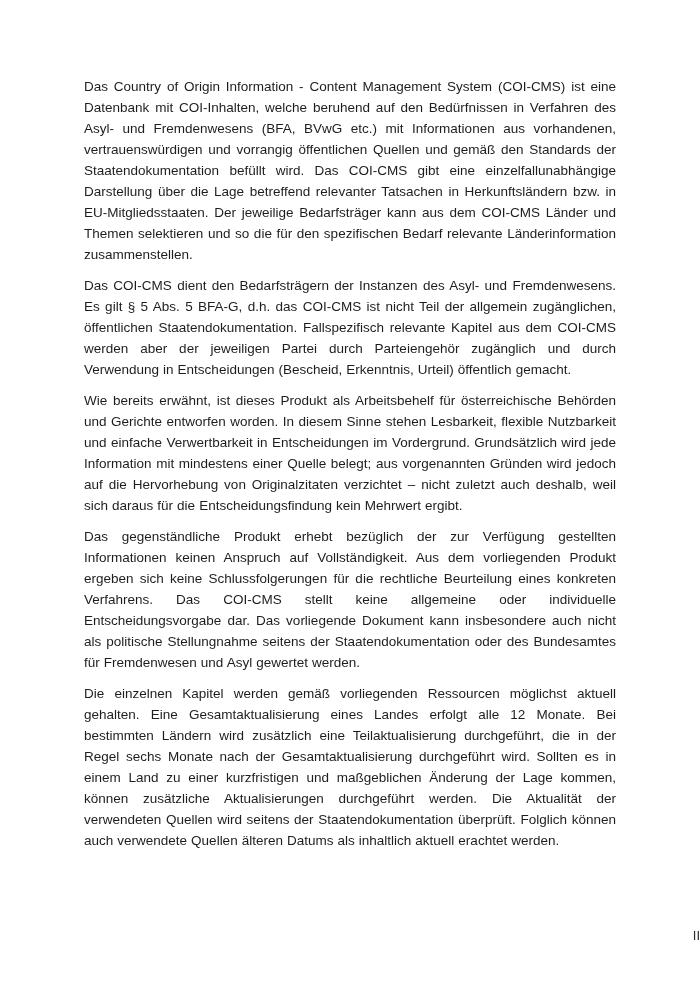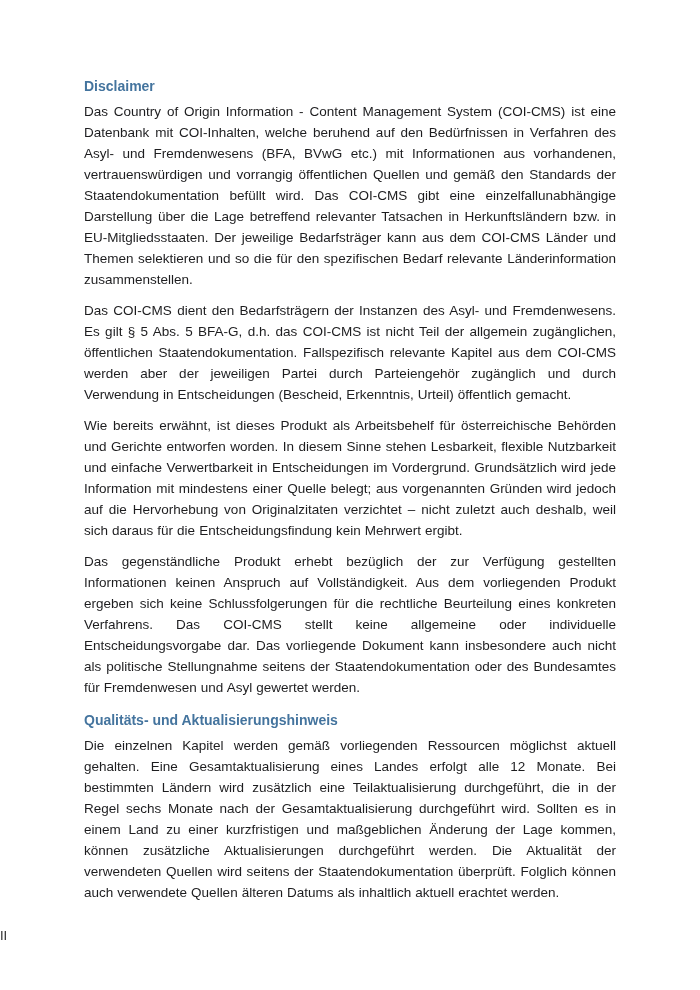--- a/index.html
+++ b/index.html
@@ -35,42 +35,40 @@
     margin: 0 0 10px 0;
     hyphens: auto;
     -webkit-hyphens: auto;
     word-spacing: 0.02em;
   }
   .page-footer {
     position: absolute;
     bottom: 46px;
     left: 0;
     width: 100%;
-    text-align: left;
+    text-align: right;
   }
   .page-number {
     font-size: 13px;
     color: #2a2a2a;
   }
 </style>
 </head>
 <body>
 
 <div class="page">
 
   <section class="doc-section">
-    <h2 class="section-heading">Disclaimer</h2>
     <p class="paragraph">Das Country of Origin Information - Content Management System (COI-CMS) ist eine Datenbank mit COI-Inhalten, welche beruhend auf den Bedürfnissen in Verfahren des Asyl- und Fremdenwesens (BFA, BVwG etc.) mit Informationen aus vorhandenen, vertrauenswürdigen und vorrangig öffentlichen Quellen und gemäß den Standards der Staatendokumentation befüllt wird. Das COI-CMS gibt eine einzelfallunabhängige Darstellung über die Lage betreffend relevanter Tatsachen in Herkunftsländern bzw. in EU-Mitgliedsstaaten. Der jeweilige Bedarfsträger kann aus dem COI-CMS Länder und Themen selektieren und so die für den spezifischen Bedarf relevante Länderinformation zusammenstellen.</p>
     <p class="paragraph">Das COI-CMS dient den Bedarfsträgern der Instanzen des Asyl- und Fremdenwesens. Es gilt § 5 Abs. 5 BFA-G, d.h. das COI-CMS ist nicht Teil der allgemein zugänglichen, öffentlichen Staatendokumentation. Fallspezifisch relevante Kapitel aus dem COI-CMS werden aber der jeweiligen Partei durch Parteiengehör zugänglich und durch Verwendung in Entscheidungen (Bescheid, Erkenntnis, Urteil) öffentlich gemacht.</p>
     <p class="paragraph">Wie bereits erwähnt, ist dieses Produkt als Arbeitsbehelf für österreichische Behörden und Gerichte entworfen worden. In diesem Sinne stehen Lesbarkeit, flexible Nutzbarkeit und einfache Verwertbarkeit in Entscheidungen im Vordergrund. Grundsätzlich wird jede Information mit mindestens einer Quelle belegt; aus vorgenannten Gründen wird jedoch auf die Hervorhebung von Originalzitaten verzichtet – nicht zuletzt auch deshalb, weil sich daraus für die Entscheidungsfindung kein Mehrwert ergibt.</p>
     <p class="paragraph">Das gegenständliche Produkt erhebt bezüglich der zur Verfügung gestellten Informationen keinen Anspruch auf Vollständigkeit. Aus dem vorliegenden Produkt ergeben sich keine Schlussfolgerungen für die rechtliche Beurteilung eines konkreten Verfahrens. Das COI-CMS stellt keine allgemeine oder individuelle Entscheidungsvorgabe dar. Das vorliegende Dokument kann insbesondere auch nicht als politische Stellungnahme seitens der Staatendokumentation oder des Bundesamtes für Fremdenwesen und Asyl gewertet werden.</p>
   </section>
 
   <section class="doc-section">
-    <h2 class="section-heading">Qualitäts- und Aktualisierungshinweis</h2>
     <p class="paragraph">Die einzelnen Kapitel werden gemäß vorliegenden Ressourcen möglichst aktuell gehalten. Eine Gesamtaktualisierung eines Landes erfolgt alle 12 Monate. Bei bestimmten Ländern wird zusätzlich eine Teilaktualisierung durchgeführt, die in der Regel sechs Monate nach der Gesamtaktualisierung durchgeführt wird. Sollten es in einem Land zu einer kurzfristigen und maßgeblichen Änderung der Lage kommen, können zusätzliche Aktualisierungen durchgeführt werden. Die Aktualität der verwendeten Quellen wird seitens der Staatendokumentation überprüft. Folglich können auch verwendete Quellen älteren Datums als inhaltlich aktuell erachtet werden.</p>
   </section>
 
   <footer class="page-footer">
     <span class="page-number">II</span>
   </footer>
 
 </div>
 
 </body></html>

